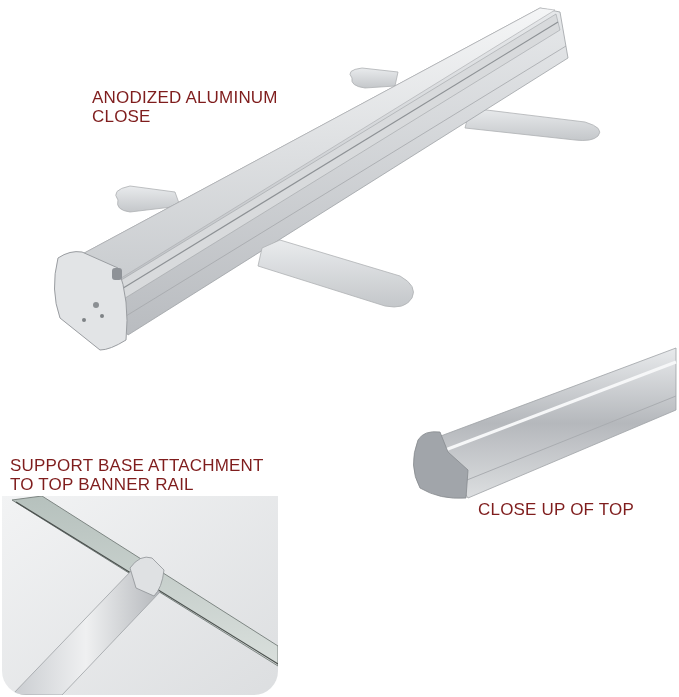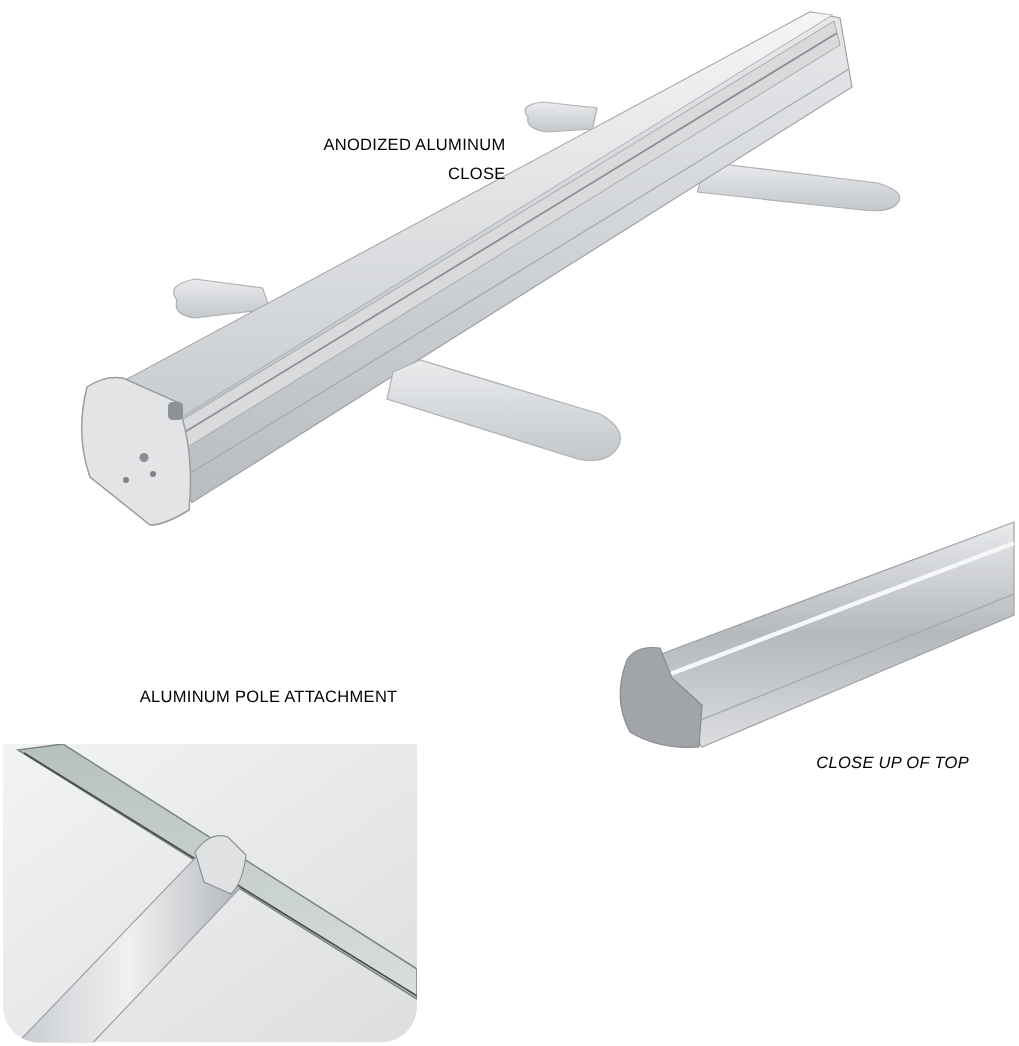--- a/index.html
+++ b/index.html
@@ -1,17 +1,17 @@
 <!DOCTYPE html>
 <html><head>
 <meta charset="utf-8">
 <style>
   html, body { margin:0; padding:0; background:#ffffff; }
   body { width:679px; height:697px; position:relative; overflow:hidden; font-family:"Liberation Sans", sans-serif; }
-  .label { position:absolute; color:#000000; font-size:11px; line-height:19px; text-align:right; letter-spacing:0.2px; font-family:"Liberation Sans", sans-serif; }
+  .label { position:absolute; color:#7f1d1d; font-size:17px; line-height:19px; text-align:left; letter-spacing:0.2px; font-family:"Liberation Sans", sans-serif; }
   .label span { display:block; }
   svg { position:absolute; left:0; top:0; }
   .inset { position:absolute; left:2px; top:496px; width:276px; height:199px; border-radius:0 0 24px 24px; overflow:hidden; }
 </style>
 </head>
 <body>
 
 <svg width="679" height="697">
   <defs>
     <linearGradient id="gTop" x1="0" y1="0" x2="0" y2="1">
@@ -94,18 +94,19 @@
     <path d="M128 72 Q138 58 150 62 L162 74 Q160 92 152 100 L134 92 Z" fill="#dfe1e3" stroke="#8e9296" stroke-width="0.8"></path>
   </svg>
 </div>
 
 <div class="label" style="left:92px; top:88px; width:245px;">
   <span>ANODIZED ALUMINUM</span>
   <span>CLOSE</span>
 </div>
 
 <div class="label" style="left:10px; top:456px; width:255px;">
-  <span>ALUMINUM POLE ATTACHMENT</span>
+  <span>SUPPORT BASE ATTACHMENT</span>
+  <span>TO TOP BANNER RAIL</span>
 </div>
 
-<div class="label" style="left:478px; top:500px; width:168px;font-style:italic;">
+<div class="label" style="left:478px; top:500px; width:168px;">
   <span>CLOSE UP OF TOP</span>
 </div>
 
 </body></html>

